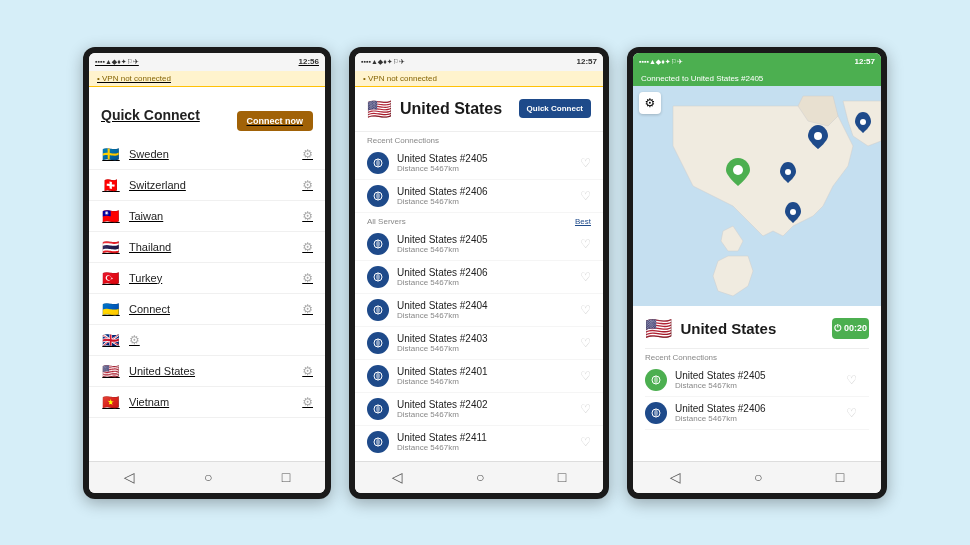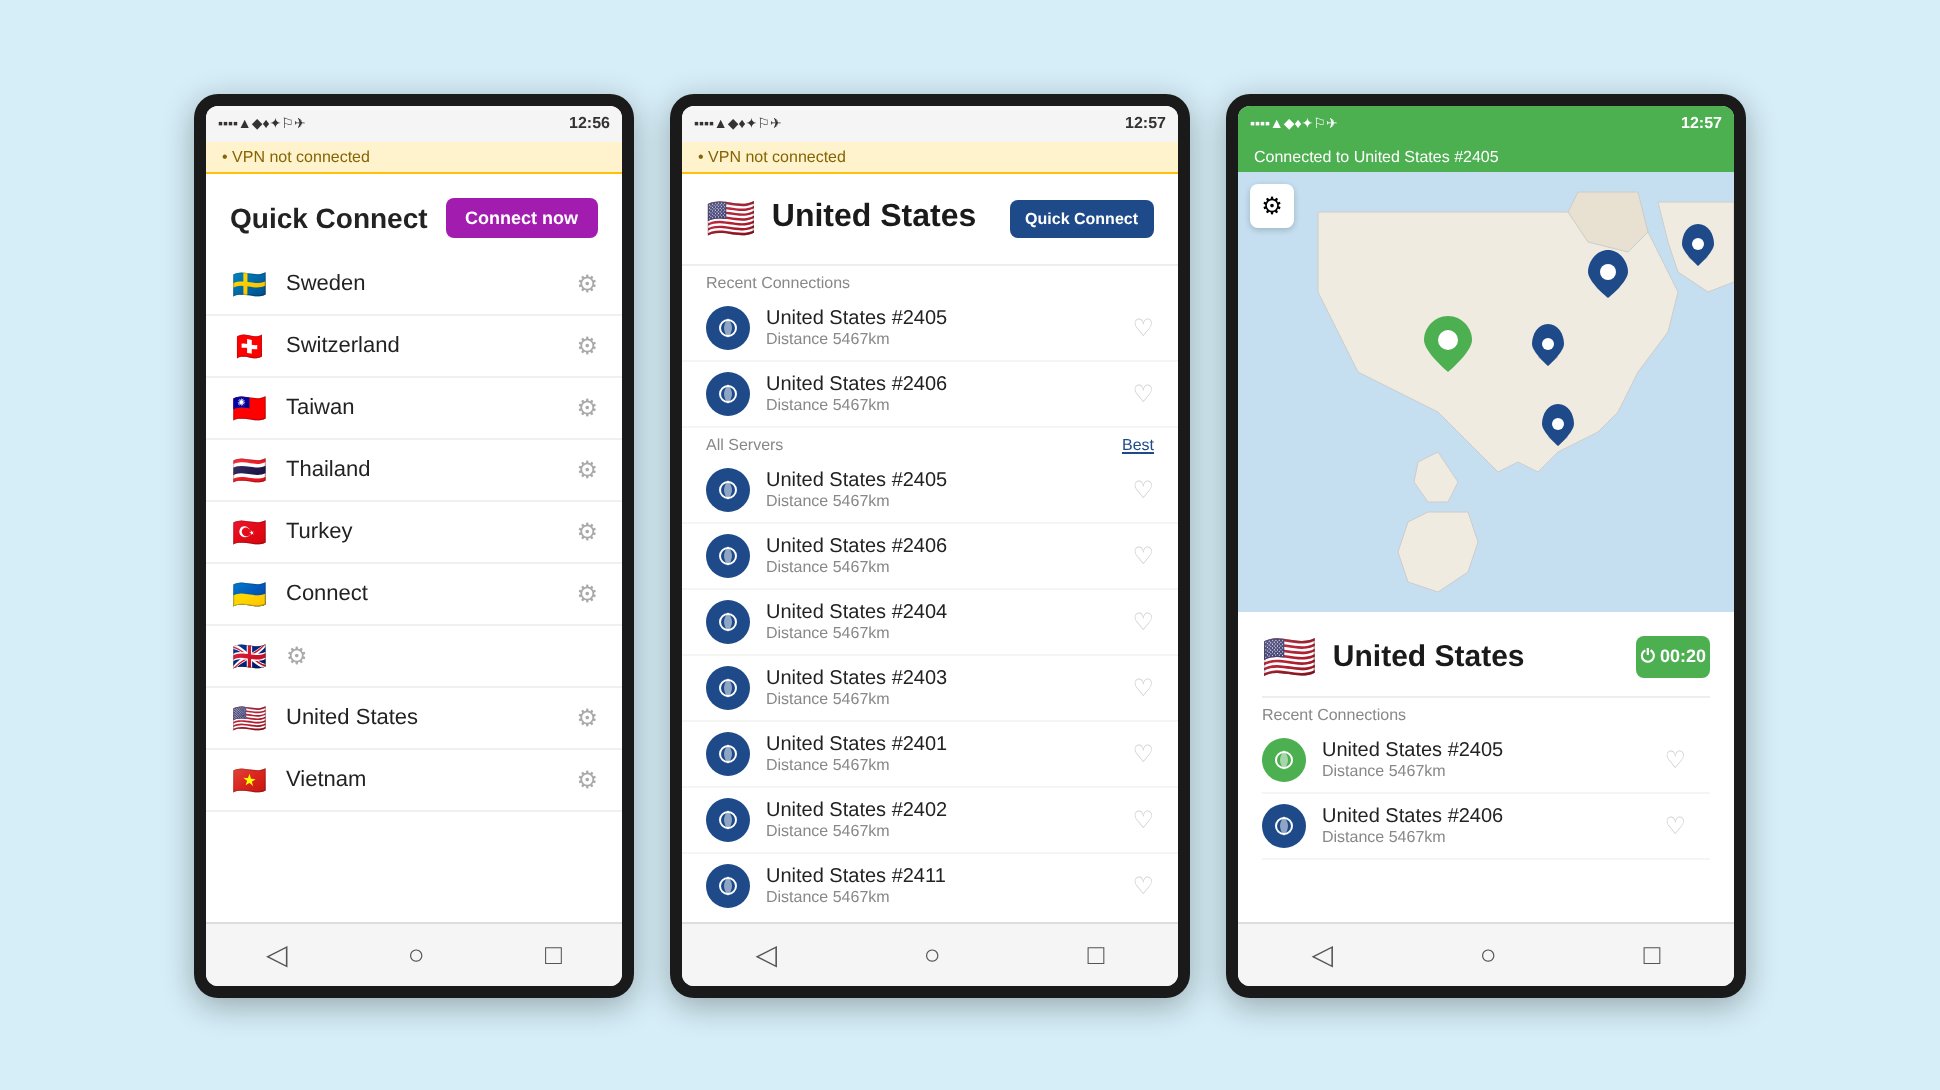--- a/index.html
+++ b/index.html
@@ -26,21 +26,21 @@
       padding: 6px;
       box-shadow: 0 4px 16px rgba(0,0,0,0.3);
       position: relative;
     }
     .phone-screen {
       background: #fff;
       border-radius: 6px;
       overflow: hidden;
       position: relative;
     }
-    .phone-1 .phone-screen { width: 208px; height: 440px; }
+    .phone-1 .phone-screen { width: 236px; height: 440px; text-decoration: underline; }
     .phone-2 .phone-screen { width: 248px; height: 440px; }
     .phone-3 .phone-screen { width: 248px; height: 440px; }
 
     
     .status-bar {
       background: #f5f5f5;
       height: 18px;
       display: flex;
       align-items: center;
       justify-content: space-between;
@@ -99,28 +99,29 @@
       align-items: center;
       justify-content: space-between;
       padding: 12px 12px 8px 12px;
     }
     .quick-connect-title {
       font-size: 14px;
       font-weight: bold;
       color: #222;
     }
     .connect-now-btn {
-      background: #a21caf;
+      background: #a16207;
       color: #fff;
       border: none;
       border-radius: 4px;
       padding: 5px 10px;
       font-size: 9px;
       cursor: pointer;
       font-weight: bold;
+      margin-top: 12px;
     }
     .country-list {
       overflow: hidden;
     }
     .country-item {
       display: flex;
       align-items: center;
       padding: 8px 12px;
       border-bottom: 1px solid #f0f0f0;
       cursor: pointer;

